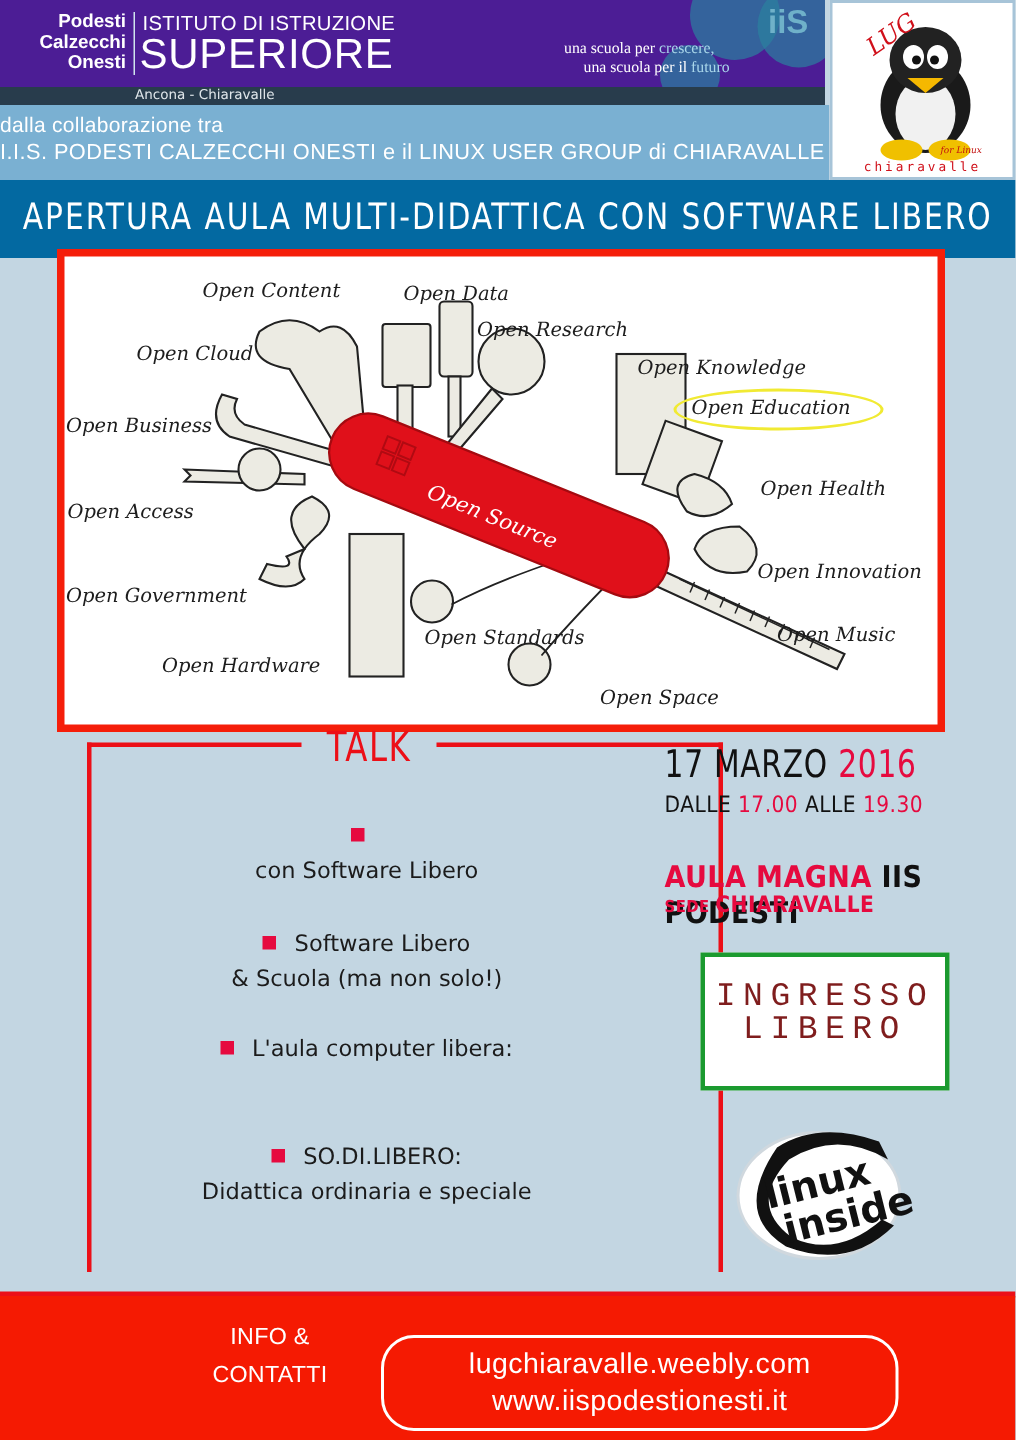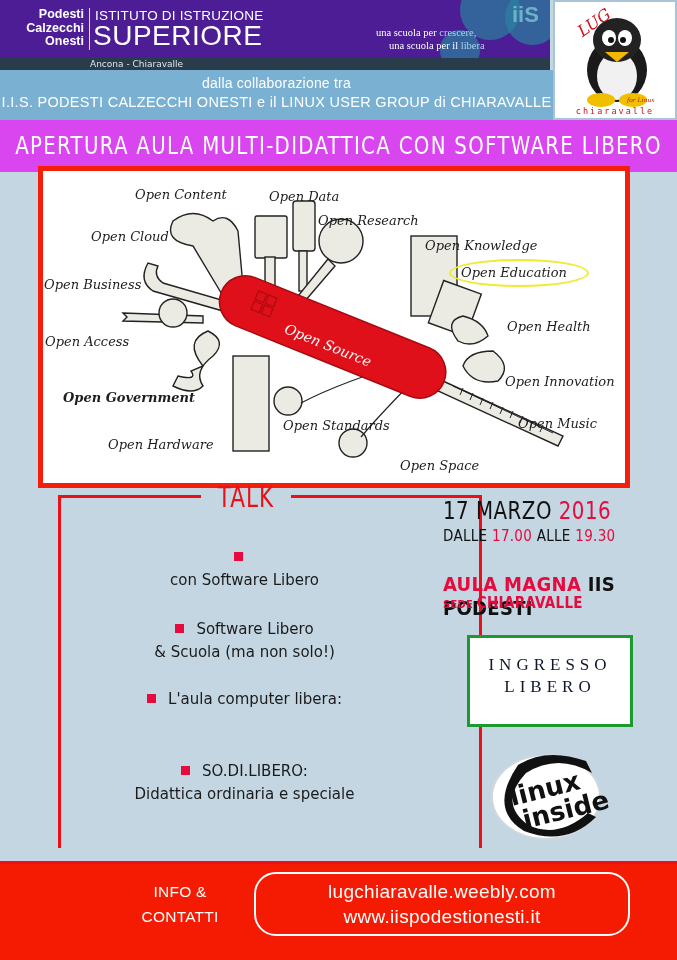--- a/index.html
+++ b/index.html
@@ -12,29 +12,29 @@
   .school-names { position: absolute; left: 18px; top: 8px; text-align: right; color: #fff; font-weight: bold; font-size: 12.5px; line-height: 13.5px; width: 66px; }
   .school-sep { position: absolute; left: 89px; top: 8px; width: 1px; height: 42px; background: #d0e4ee; }
   .istituto { position: absolute; left: 95px; top: 8px; color: #fff; font-size: 13.5px; letter-spacing: .2px; }
   .superiore { position: absolute; left: 93px; top: 21px; color: #fff; font-size: 28px; line-height: 30px; letter-spacing: .5px; }
   .motto { position: absolute; left: 376px; top: 26px; color: #fff; font-family: "Liberation Serif", serif; font-size: 10.5px; line-height: 13px; }
   .motto .l2 { padding-left: 13px; display: block; }
   .motto .hl { color: #a9d6ea; }
   .iis-logo { position: absolute; left: 512px; top: 2px; color: #6fb1c9; font-weight: bold; font-size: 22px; }
   .sub-banner { position: absolute; left: 0; top: 58px; width: 550px; height: 12px; background: #283c4c; }
   .sub-banner span { position: absolute; left: 90px; top: 0; font-size: 9px; line-height: 12px; color: #dfe6ea; font-family: "DejaVu Sans", sans-serif; }
-  .collab { position: absolute; left: 0; top: 70px; width: 553px; height: 50px; background: #7ab0d2; color: #fff; text-align: center; }
+  .collab { position: absolute; left: 0; top: 70px; width: 553px; height: 50px; background: #7ab0d2; color: #fff; }
   .collab .c1 { position: absolute; left: 0; width: 553px; top: 5px; font-size: 14px; letter-spacing: .2px; }
   .collab .c2 { position: absolute; left: 0; width: 553px; top: 24px; font-size: 14.5px; letter-spacing: .3px; }
 
   .lug-box { position: absolute; left: 553px; top: 0; width: 124px; height: 120px; background: #fff; border: 2px solid #a7c4d8; }
   .lug-box svg { position: absolute; left: 0; top: 0; }
 
   
-  .title-band { position: absolute; left: 0; top: 120px; width: 677px; height: 52px; background: #d946ef; }
+  .title-band { position: absolute; left: 0; top: 120px; width: 677px; height: 52px; background: #0369a1; }
   .title-band h1 { position: absolute; left: 0; width: 677px; top: 13px; text-align: center; color: #fff; font-family: "DejaVu Sans Condensed", "DejaVu Sans", sans-serif; font-weight: normal; font-size: 22px; letter-spacing: 1.3px; transform: scaleY(1.1); }
 
   
   .illus-frame { position: absolute; left: 38px; top: 166px; width: 592px; height: 322px; background: #f51e0a; }
   .illus { position: absolute; left: 5px; top: 5px; width: 582px; height: 312px; background: #ffffff; overflow: hidden; }
   .illus svg { position: absolute; left: 0; top: 0; }
   .lbl { position: absolute; font-family: "DejaVu Serif", serif; font-style: italic; font-size: 13px; color: #1d1d1d; white-space: nowrap; }
   .edu-ring { position: absolute; border: 2px solid #f1ea33; border-radius: 50%; }
 
   
@@ -46,50 +46,50 @@
   .small { font-size: 11.5px; }
 
   
   .date { position: absolute; left: 443px; top: 496px; font-family: "DejaVu Sans Condensed", "DejaVu Sans", sans-serif; font-size: 22px; color: #111; letter-spacing: .5px; transform: scaleY(1.15); transform-origin: left top; }
   .red { color: #e60a3f; }
   .time { position: absolute; left: 443px; top: 527px; font-family: "DejaVu Sans Condensed", "DejaVu Sans", sans-serif; font-size: 15px; color: #111; letter-spacing: .3px; }
   .place1 { position: absolute; left: 443px; top: 572px; font-family: "DejaVu Sans Condensed", "DejaVu Sans", sans-serif; font-size: 20px; font-weight: bold; color: #111; letter-spacing: .3px; }
   .place2 { position: absolute; left: 443px; top: 594px; font-family: "DejaVu Sans Condensed", "DejaVu Sans", sans-serif; font-size: 15px; font-weight: bold; color: #e60a3f; letter-spacing: .3px; }
   .place2 .sm { font-size: 11px; margin-top: 24px; }
 
-  .ingresso { position: absolute; left: 467px; top: 635px; width: 166px; height: 92px; background: #fff; border: 3px solid #1b9a2f; text-align: center; font-family: Liberation Serif, serif; font-size: 17px; color: #0f172a; line-height: 22px; padding-top: 16px; letter-spacing: 5px; }
+  .ingresso { position: absolute; left: 467px; top: 635px; width: 166px; height: 92px; background: #fff; border: 3px solid #1b9a2f; text-align: center; font-family: Liberation Mono, monospace; font-size: 22px; color: #7f1d1d; line-height: 22px; padding-top: 16px; letter-spacing: 5px; }
 
   .linux-inside { position: absolute; left: 488px; top: 743px; }
 
   
   .footer { position: absolute; left: 0; top: 864px; width: 677px; height: 96px; background: #f51a02; }
   .footer-border-top { position: absolute; left: 0; top: 861px; width: 677px; height: 4px; background: #ec0f17; }
   .info { position: absolute; left: 140px; top: 15px; width: 80px; text-align: center; color: #fff; font-size: 15.5px; line-height: 25px; letter-spacing: .2px; }
-  .links-pill { position: absolute; left: 254px; top: 8px; width: 376px; height: 64px; border: 2px solid #fff; border-radius: 22px; text-align: center; color: #fff; padding-top: 5px; }
+  .links-pill { position: absolute; left: 254px; top: 26px; width: 345px; height: 64px; border: 2px solid #fff; border-radius: 22px; text-align: center; color: #fff; padding-top: 5px; }
   .links-pill div { font-size: 19px; line-height: 25px; letter-spacing: .3px; }
 </style>
 </head>
 <body>
 
 <div class="header">
   <div class="banner">
     <div class="deco" style="left:460px; top:-20px; width:60px; height:60px;"></div>
     <div class="deco" style="left:505px; top:-10px; width:55px; height:55px;"></div>
     <div class="deco" style="left:440px; top:30px; width:40px; height:40px;"></div>
     <div class="school-names">
       <div>Podesti</div>
       <div>Calzecchi</div>
       <div>Onesti</div>
     </div>
     <div class="school-sep"></div>
     <div class="istituto">ISTITUTO DI ISTRUZIONE</div>
     <div class="superiore">SUPERIORE</div>
     <div class="motto">
       <span>una scuola per </span><span class="hl">crescere,</span>
-      <span class="l2"><span>una scuola per il </span><span class="hl">libera</span></span>
+      <span class="l2"><span>una scuola per il </span><span class="hl">futuro</span></span>
     </div>
     <div class="iis-logo">iiS</div>
   </div>
   <div class="sub-banner">
     <span>Ancona - Chiaravalle</span>
   </div>
   <div class="collab">
     <div class="c1">dalla collaborazione tra</div>
     <div class="c2">I.I.S. PODESTI CALZECCHI ONESTI  e il  LINUX USER GROUP di CHIARAVALLE</div>
   </div>
@@ -175,21 +175,21 @@
     <span class="lbl" style="left:226px;top:18px;">Open Data</span>
     <span class="lbl" style="left:275px;top:42px;">Open Research</span>
     <span class="lbl" style="left:48px; top:58px;text-align:right;">Open Cloud</span>
     <span class="lbl" style="left:382px;top:67px;">Open Knowledge</span>
     <span class="edu-ring" style="left:406px;top:88px;width:140px;height:28px;"></span>
     <span class="lbl" style="left:418px;top:94px;">Open Education</span>
     <span class="lbl" style="left:1px;  top:106px;">Open Business</span>
     <span class="lbl" style="left:464px;top:148px;">Open Health</span>
     <span class="lbl" style="left:2px;  top:163px;">Open Access</span>
     <span class="lbl" style="left:462px;top:203px;">Open Innovation</span>
-    <span class="lbl" style="left:20px;  top:219px;font-weight:bold;">Open Government</span>
+    <span class="lbl" style="left:1px;  top:219px;">Open Government</span>
     <span class="lbl" style="left:475px;top:245px;">Open Music</span>
     <span class="lbl" style="left:240px;top:247px;">Open Standards</span>
     <span class="lbl" style="left:65px; top:266px;">Open Hardware</span>
     <span class="lbl" style="left:357px;top:287px;">Open Space</span>
   </div>
 </div>
 
 <div class="talk-box">
   <div class="talk-title-gap"></div>
   <div class="talk-title">TALK</div>

